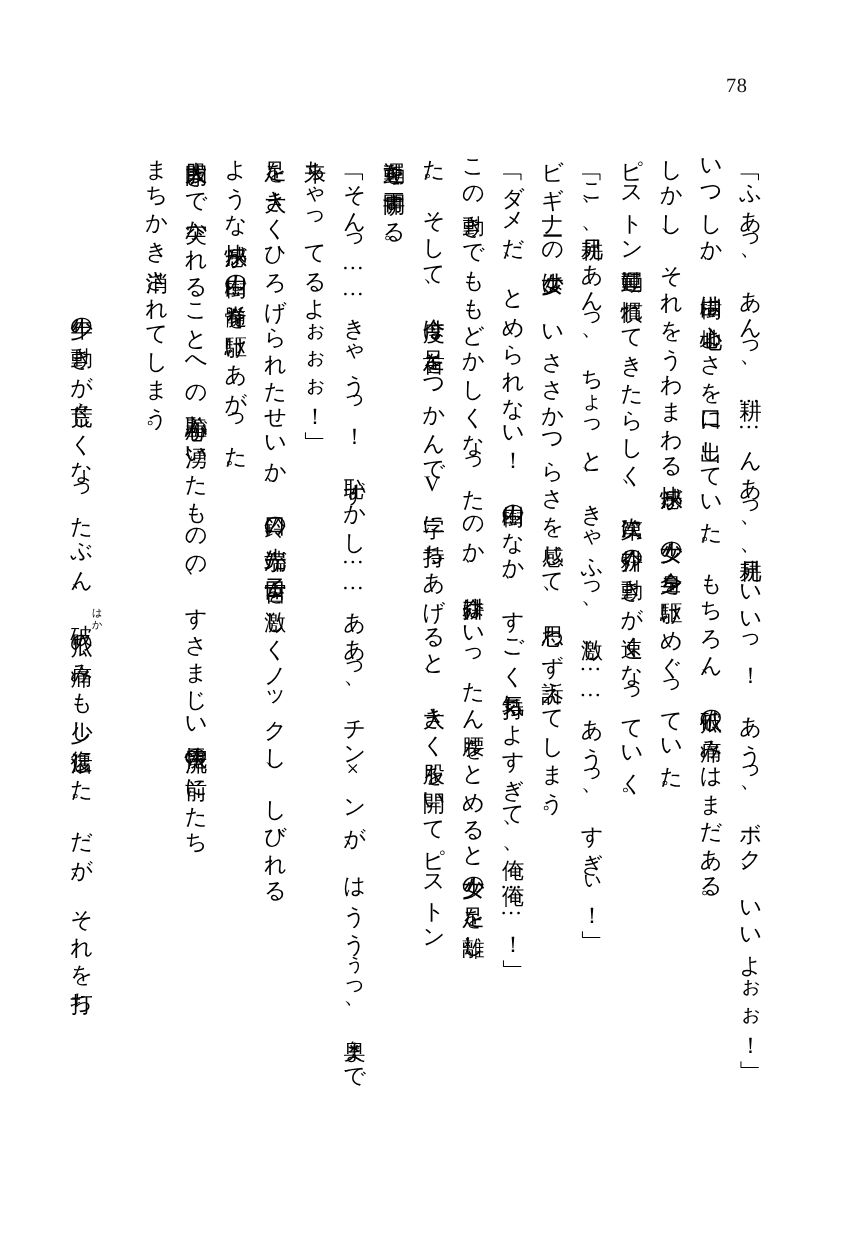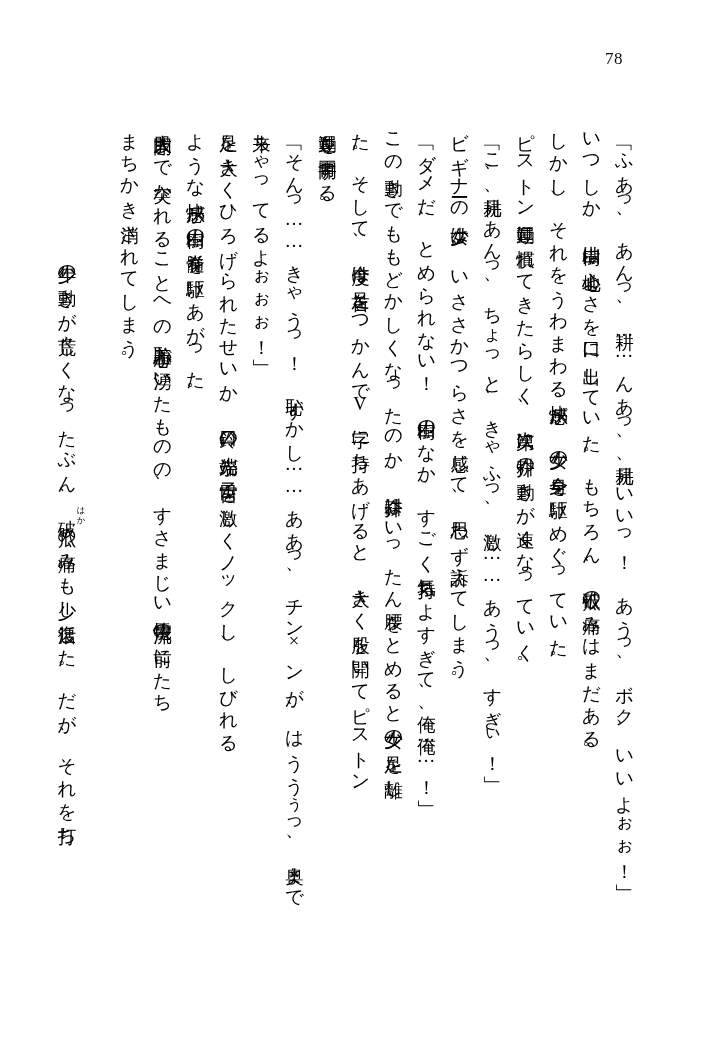--- a/index.html
+++ b/index.html
@@ -16,21 +16,21 @@
   }
   .page {
     position: relative;
     width: 711px;
     height: 1050px;
     background: #ffffff;
     box-sizing: border-box;
   }
   .page-number {
     position: absolute;
-    top: 49px;
+    top: 62px;
     right: 88px;
     font-size: 17px;
     font-family: "Liberation Serif", "DejaVu Serif", serif;
     letter-spacing: 0.5px;
     color: #111;
   }
   .text-body {
     position: absolute;
     top: 120px;
     left: 78px;

